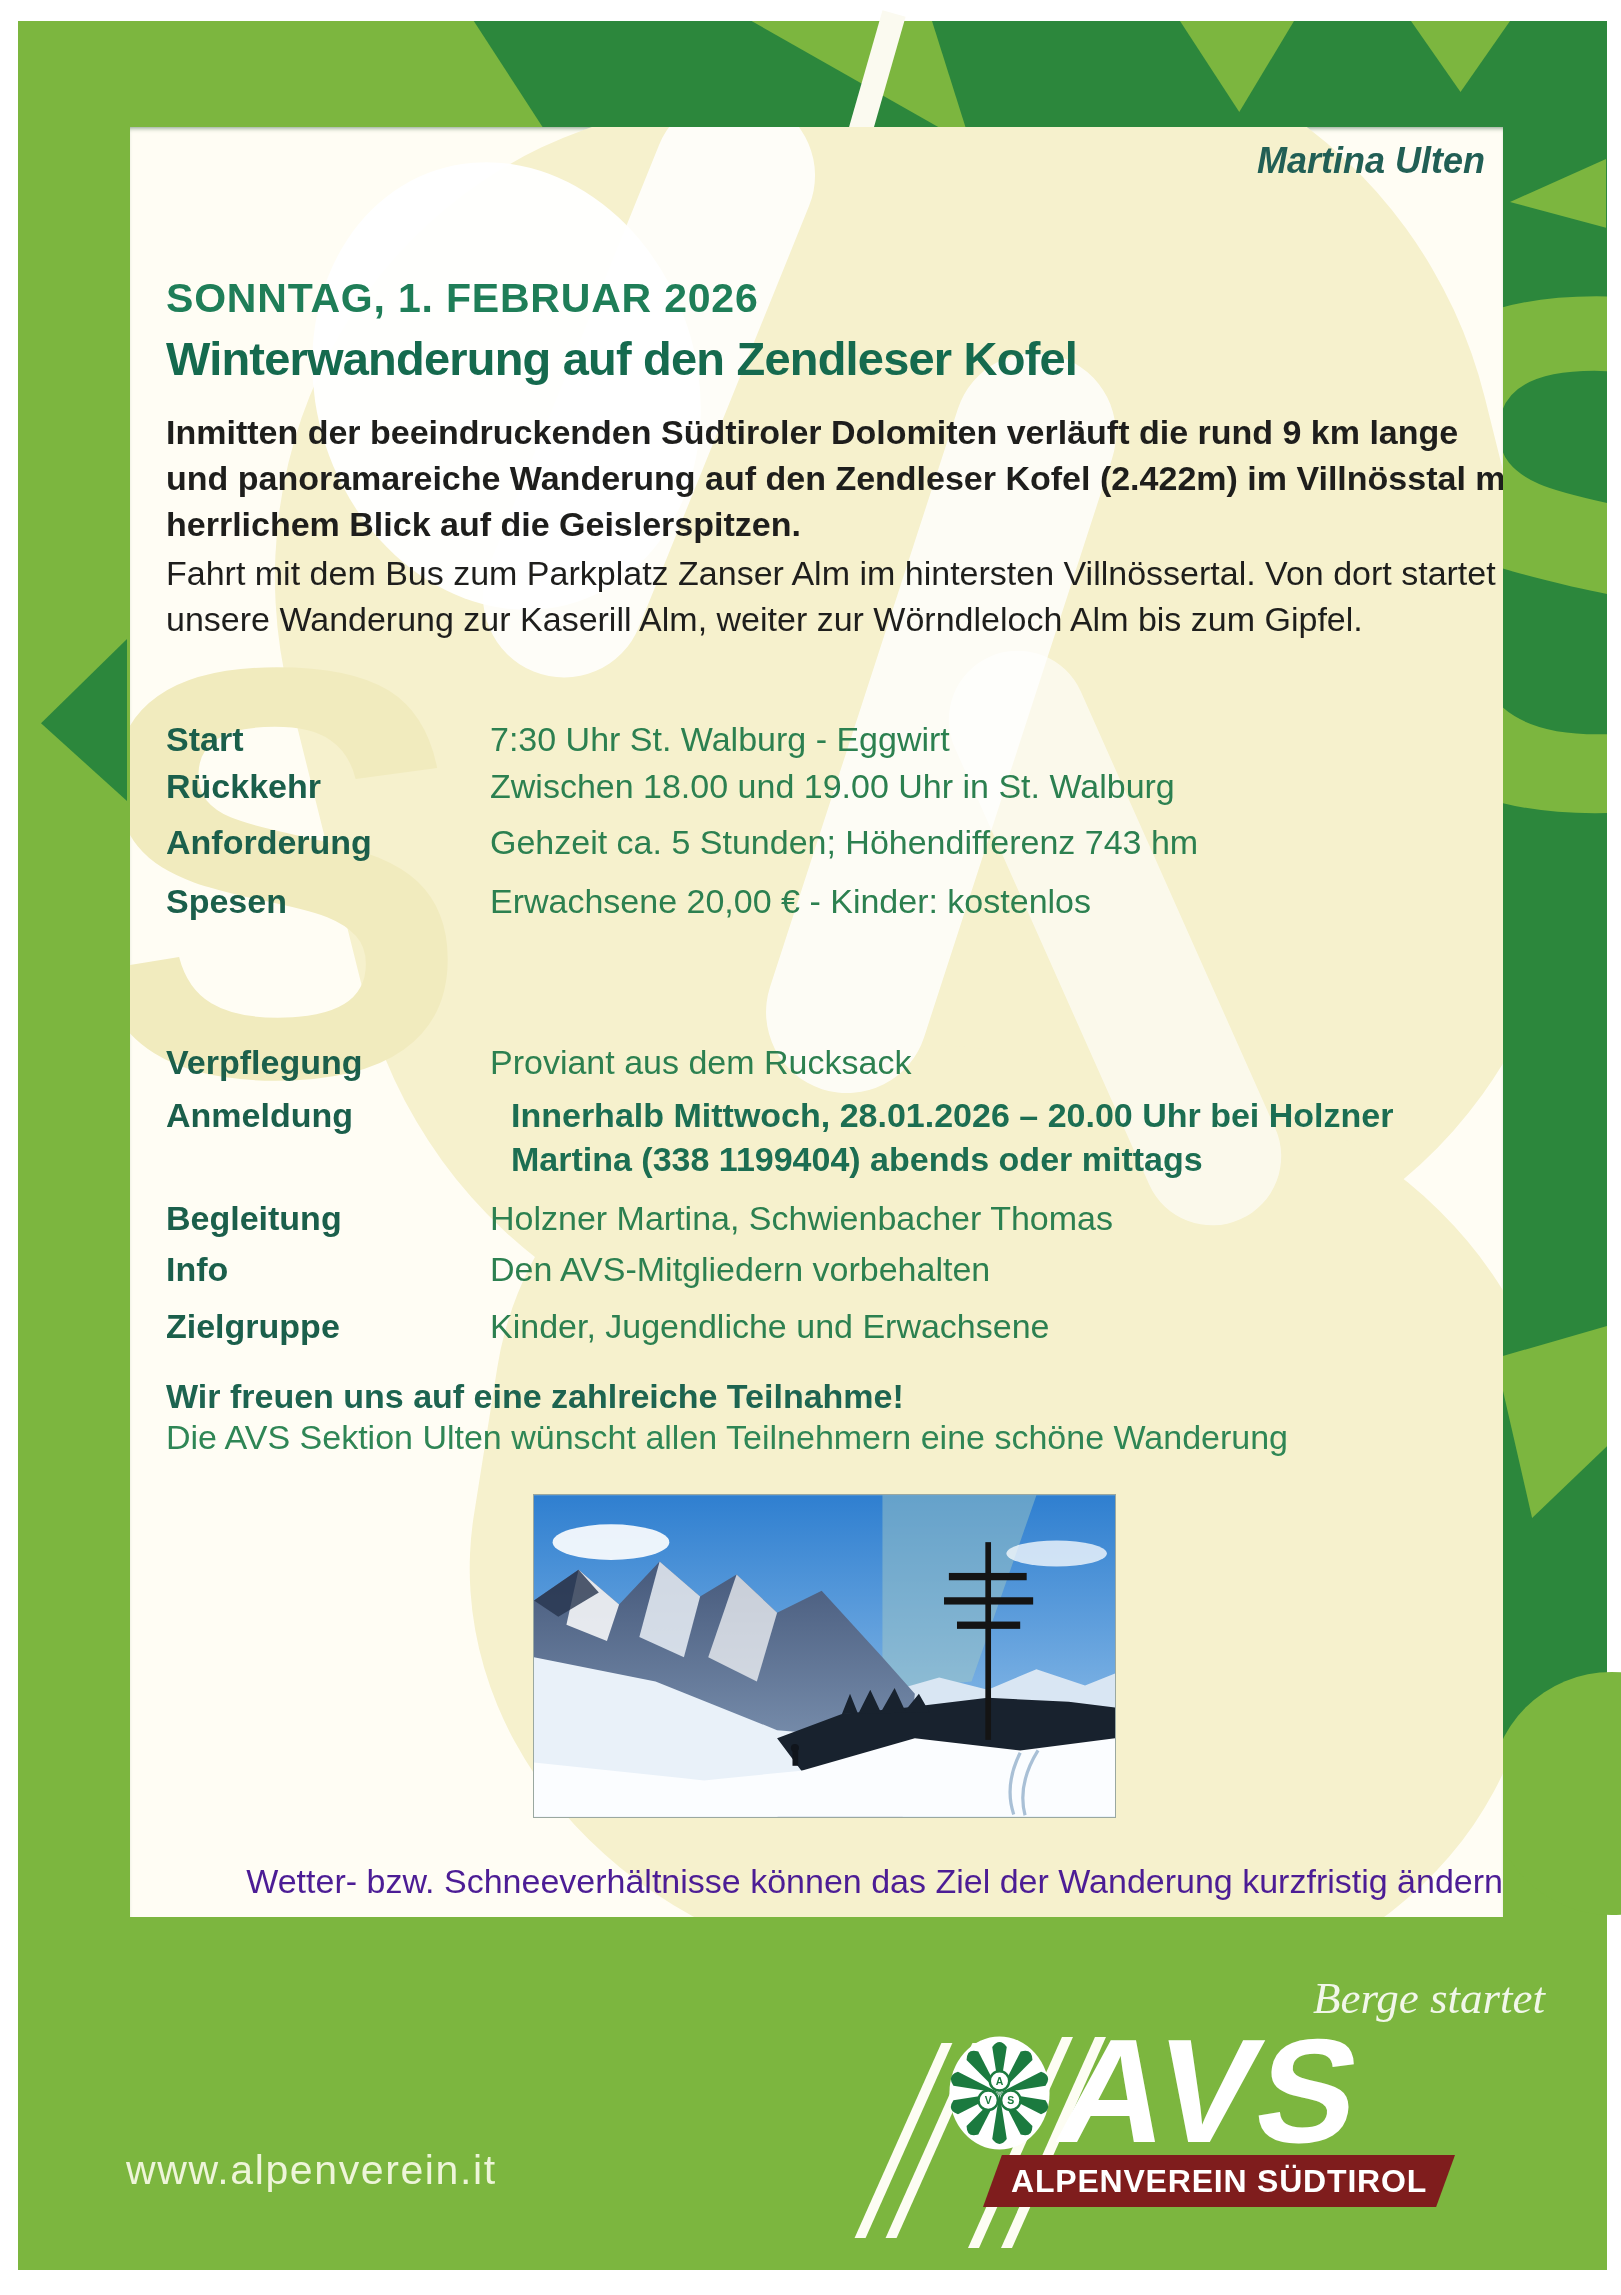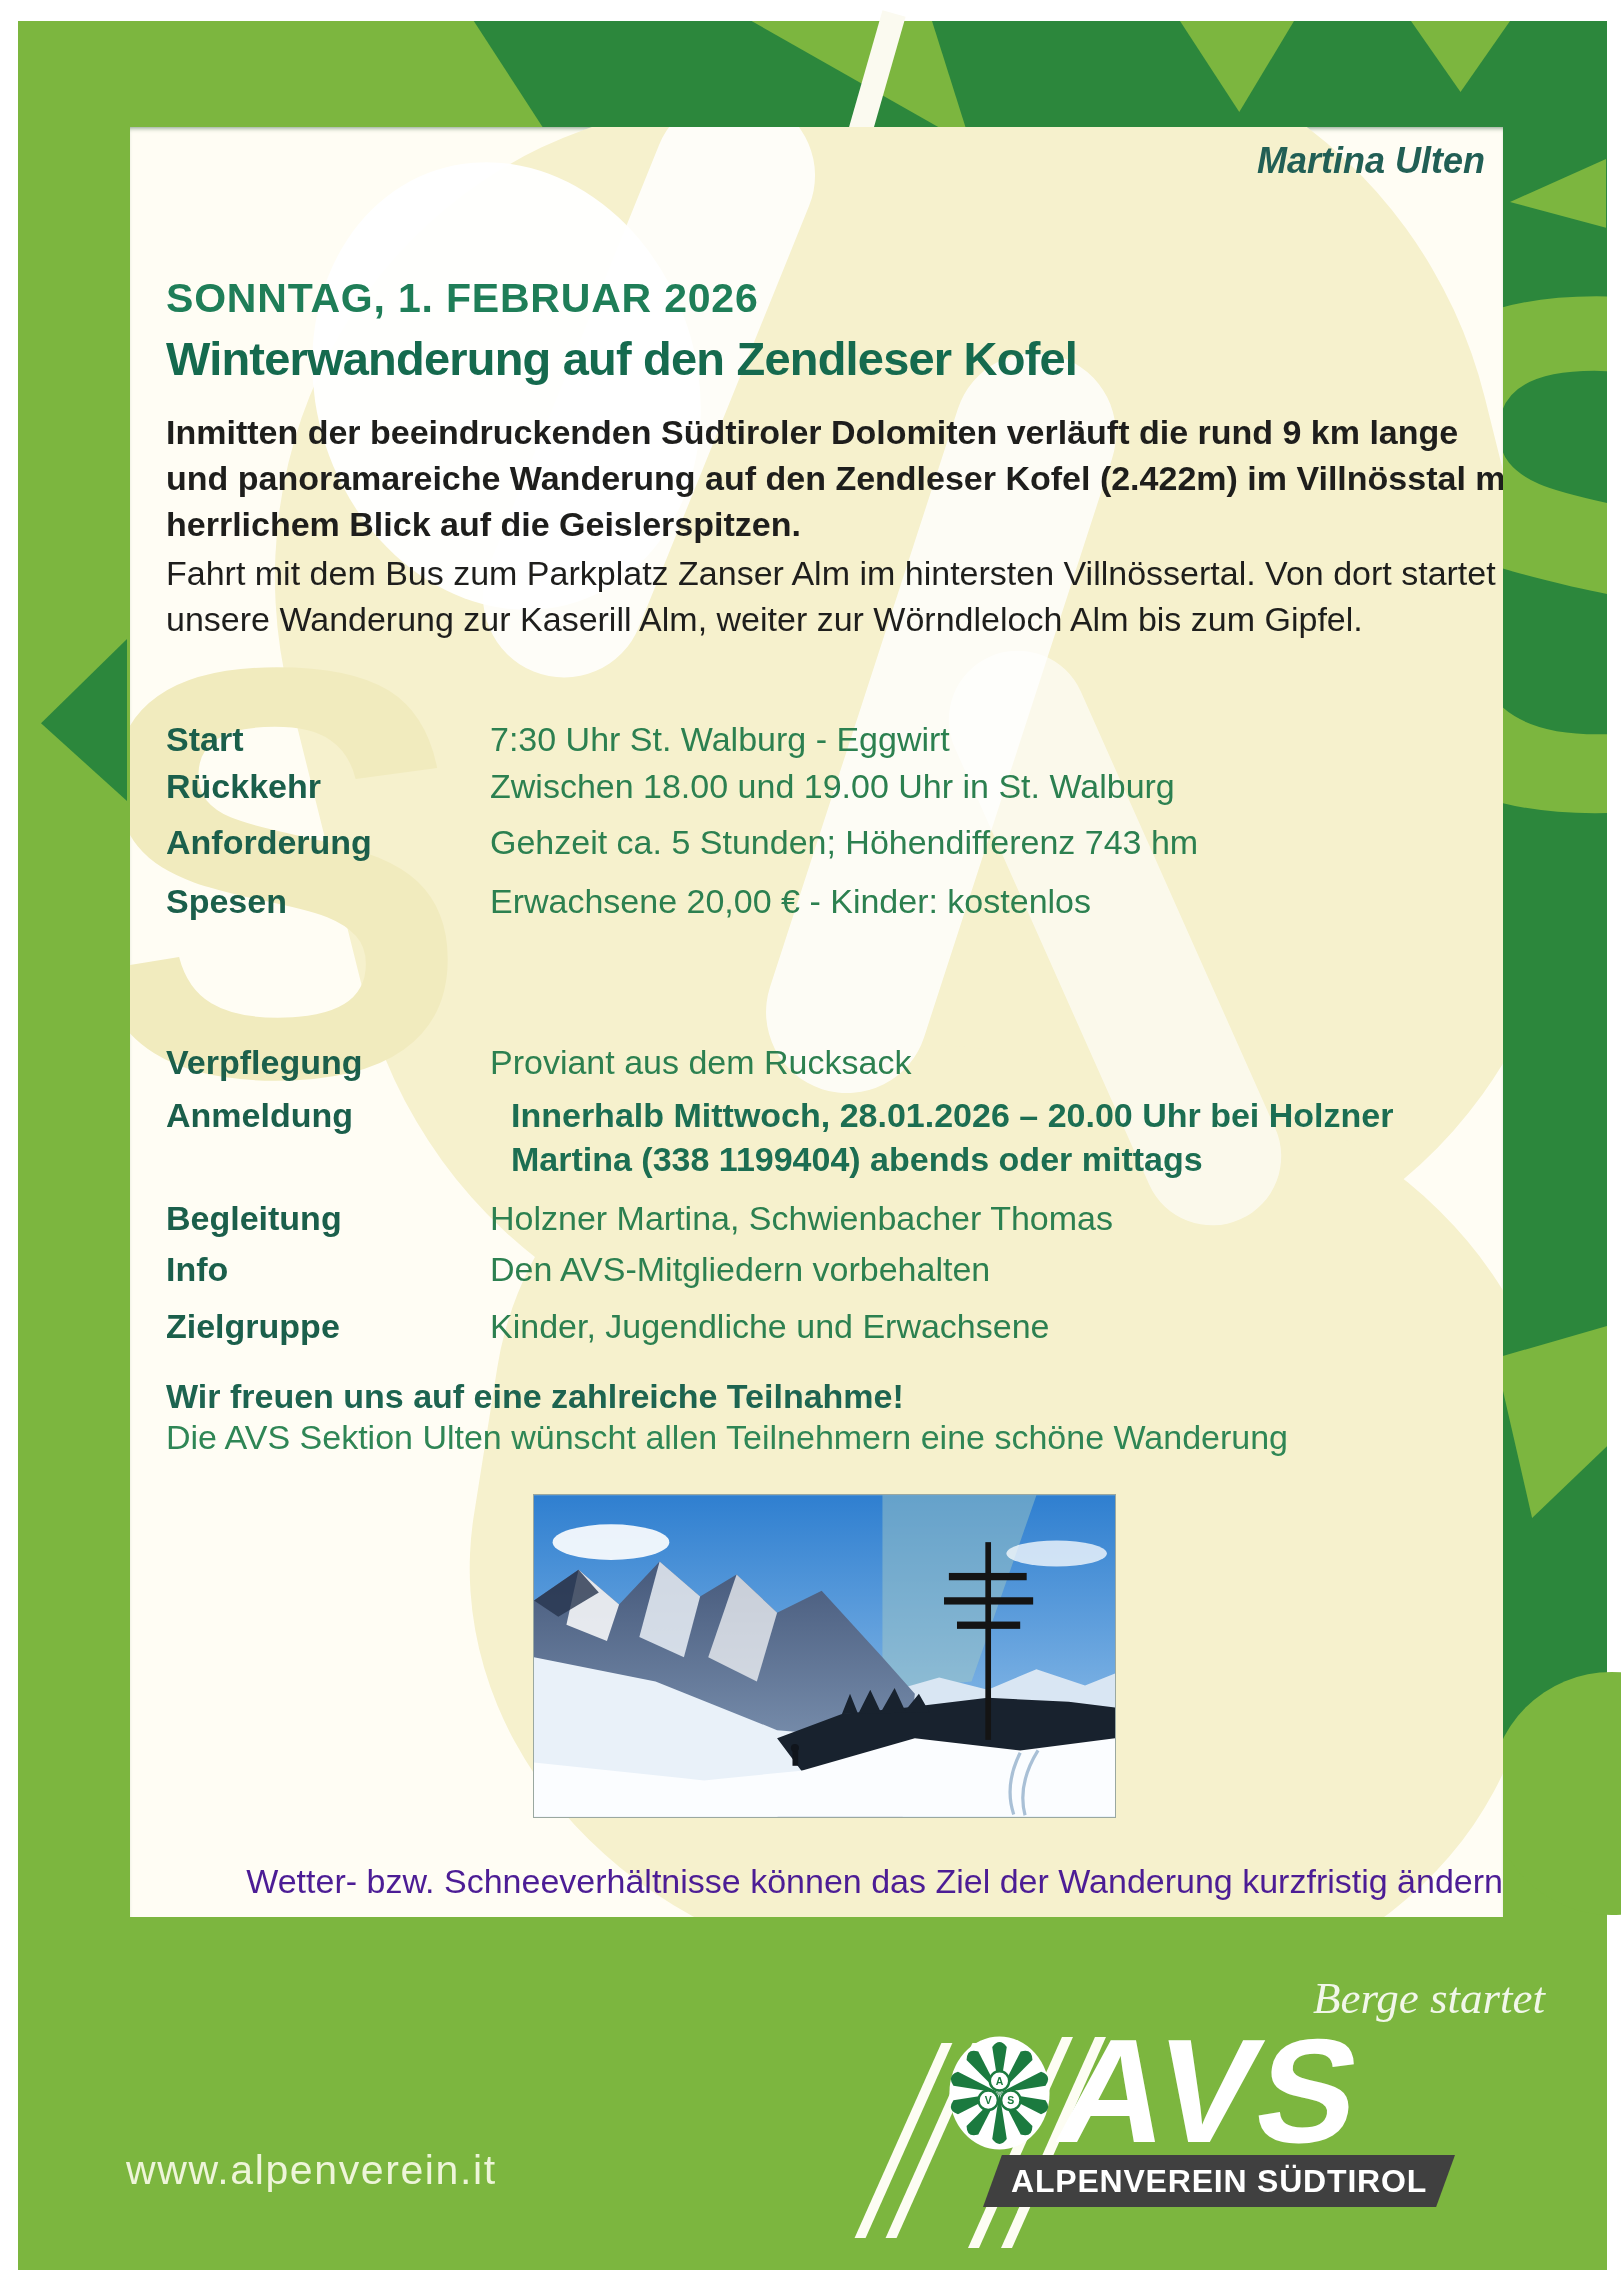--- a/index.html
+++ b/index.html
@@ -60,21 +60,21 @@
   .closing-reg{left:36px;top:1291px;font-size:34px;color:#2f8655;}
   .photo{left:404px;top:1368px;width:581px;height:322px;outline:0.8px solid #9aa8a0;}
   .weather{left:0;right:0;top:1735px;text-align:right;font-size:34px;color:#4c1d95;margin-left:12px;}
   
   .tagline{right:77px;top:1972px;font-family:"Liberation Serif",serif;font-style:italic;
            font-size:45px;color:#f2f7ea;}
   .website{left:126px;top:2147px;font-size:41px;color:#eef5d9;letter-spacing:1.6px;}
   .logo-line{width:11.4px;height:195px;background:#fdfdf3;transform:skewX(-24deg);}
   .avs-text{left:1061px;top:2017px;font-size:148px;font-weight:bold;color:#ffffff;
             transform:skewX(-10deg);letter-spacing:1.6px;line-height:1;}
-  .banner{left:983px;top:2155px;width:472px;height:52px;background:#404040;
+  .banner{left:983px;top:2155px;width:472px;height:52px;background:#7f1d1d;
           clip-path:polygon(4% 0,100% 0,96% 100%,0 100%);display:flex;align-items:center;
           justify-content:center;font-size:32px;font-weight:bold;color:#ffffff;letter-spacing:0.8px;}
   .edelweiss{left:947px;top:2034px;width:105px;height:118px;}
 </style>
 </head>
 <body>
 
 <div id="page">
 
   <div class="abs frame"></div>

